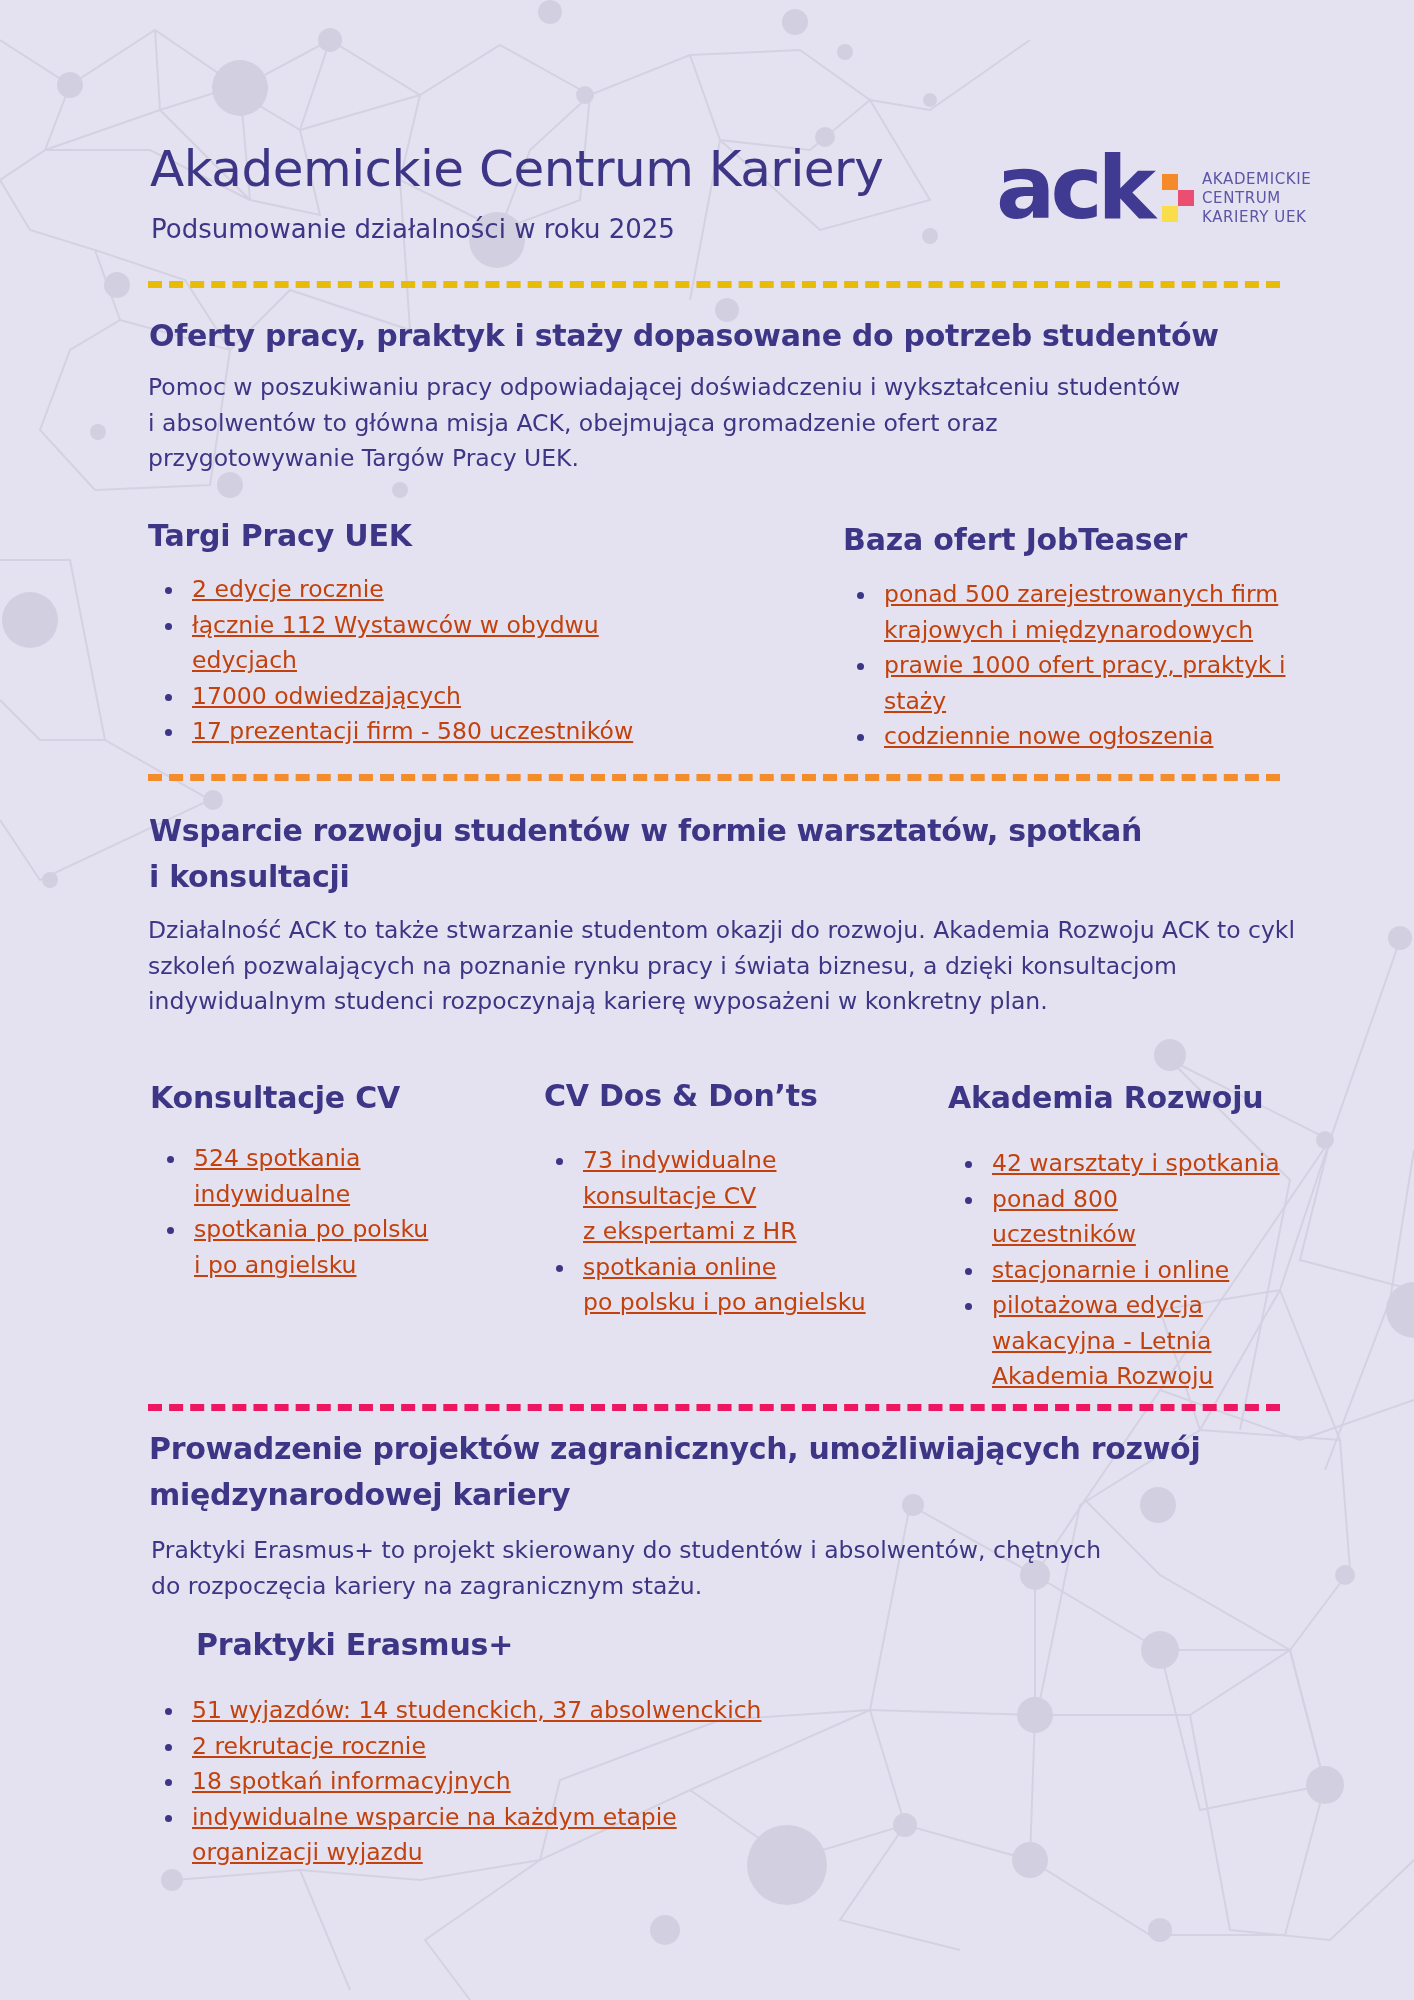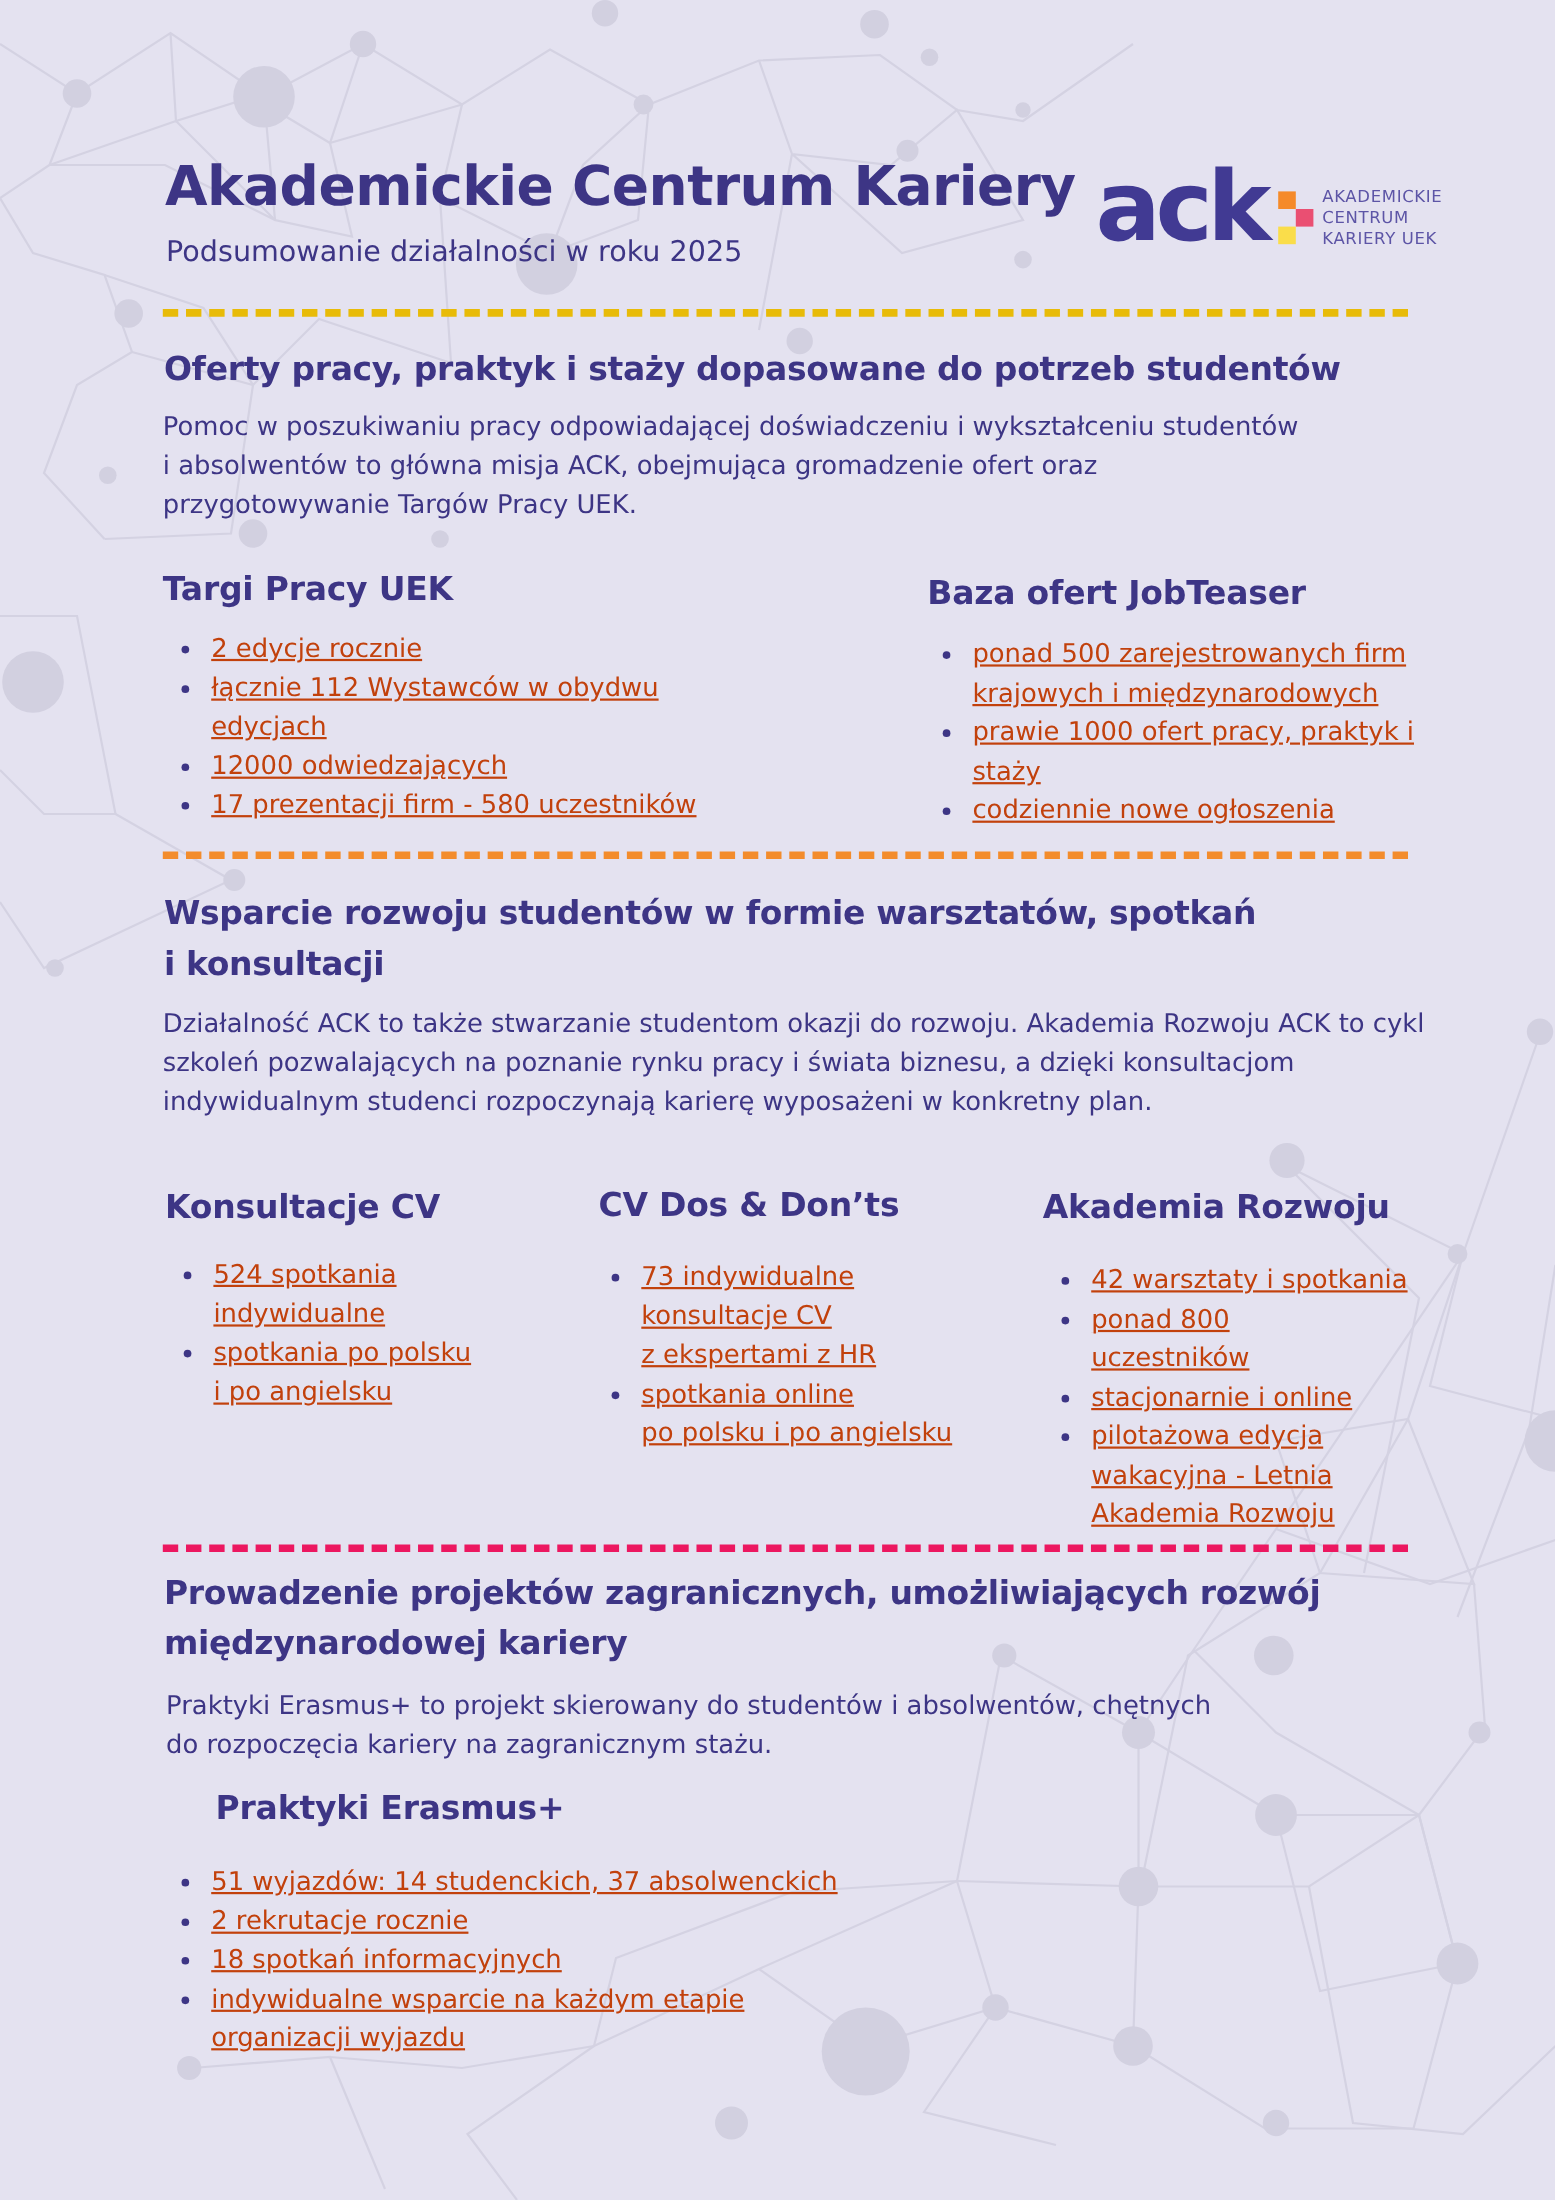--- a/index.html
+++ b/index.html
@@ -10,21 +10,21 @@
     color: #3d3585;
     position: relative;
     overflow: hidden;
   }
   .bg-net { position: absolute; left: 0; top: 0; width: 1414px; height: 2000px; z-index: 0; }
   .page { position: absolute; left: 0; top: 0; width: 1414px; height: 2000px; z-index: 1; }
   .abs { position: absolute; }
 
   .title {
     left: 150px; top: 140px;
-    font-size: 50px; font-weight: bold; letter-spacing: -0.5px;
+    font-size: 50px; font-weight: normal; letter-spacing: -0.5px;
     color: #3d3585; white-space: nowrap;
   }
   .subtitle {
     left: 151px; top: 214px;
     font-size: 26px; color: #3d3585; white-space: nowrap;
   }
   .logo { left: 996px; top: 152px; width: 340px; height: 80px; }
   .logo-word {
     position: absolute; left: 0; top: -14px;
     font-family: "DejaVu Sans", sans-serif; font-weight: bold;
@@ -162,21 +162,21 @@
 
   <div class="abs divider div-yellow"></div>
 
   <div class="abs h2" style="top:313px; white-space:nowrap;">Oferty pracy, praktyk i staży dopasowane do potrzeb studentów</div>
   <div class="abs para" style="top:370px; width:1040px;">Pomoc w poszukiwaniu pracy odpowiadającej doświadczeniu i wykształceniu studentów i absolwentów to główna misja ACK, obejmująca gromadzenie ofert oraz przygotowywanie Targów Pracy UEK.</div>
 
   <div class="abs h3" style="left:148px; top:518px;">Targi Pracy UEK</div>
   <ul class="blist" style="left:148px; top:572px; width:560px;">
     <li>2 edycje rocznie</li>
     <li>łącznie 112 Wystawców w obydwu edycjach</li>
-    <li>12000 odwiedzających</li>
+    <li>17000 odwiedzających</li>
     <li>17 prezentacji firm - 580 uczestników</li>
   </ul>
 
   <div class="abs h3" style="left:843px; top:522px;">Baza ofert JobTeaser</div>
   <ul class="blist" style="left:840px; top:577px; width:500px;">
     <li>ponad 500 zarejestrowanych firm krajowych i międzynarodowych</li>
     <li>prawie 1000 ofert pracy, praktyk i staży</li>
     <li>codziennie nowe ogłoszenia</li>
   </ul>
 

